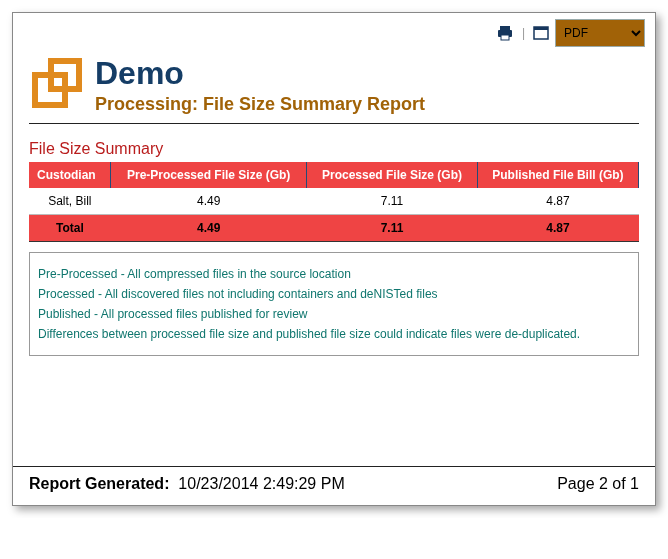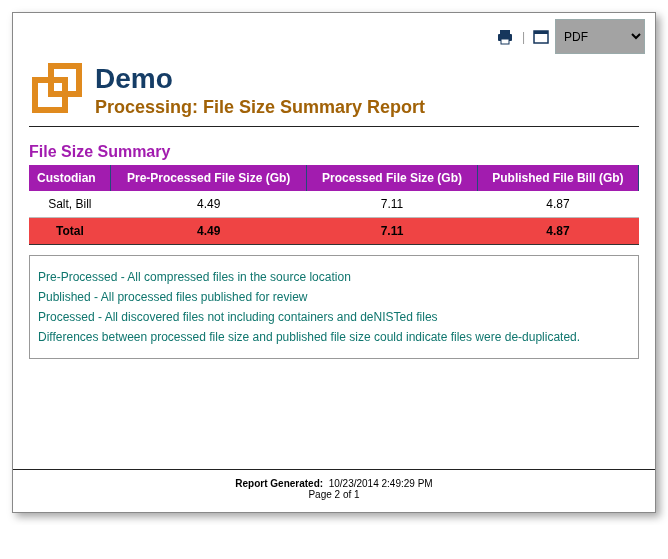--- a/index.html
+++ b/index.html
@@ -31,67 +31,67 @@
     display: inline-flex;
     align-items: center;
   }
   .tb-sep {
     color: #999;
     font-size: 12px;
     padding: 0 2px;
   }
   .export-select {
     border: 1px solid #9aa;
-    background: #a3a3a3;
-    font-size: 12px;
-    height: 35px;
+    background: #a16207;
+    font-size: 12px;
+    height: 28px;
     width: 90px;
     padding: 0 4px;
   }
   .header {
     display: flex;
     align-items: center;
     gap: 10px;
     padding: 4px 16px 8px 16px;
     position: relative;
   }
   .logo {
     flex: 0 0 auto;
   }
   .titles h1 {
     margin: 0;
-    font-size: 28px;
+    font-size: 32px;
     color: #153d66;
     font-weight: bold;
   }
   .titles .sub {
     margin: 2px 0 0 0;
     font-size: 18px;
     color: #a16207;
     font-weight: bold;
   }
   .hr {
     border: none;
     border-top: 1px solid #222;
     margin: 0 16px 10px 16px;
   }
   .section-title {
     font-size: 16px;
-    font-weight: bold;
-    color: #a21caf;
+    font-weight: normal;
+    color: #b91c1c;
     padding: 6px 16px 4px 16px;
   }
   .tbl {
     width: calc(100% - 32px);
     margin: 0 16px;
     border-collapse: collapse;
     font-size: 12px;
   }
   .tbl thead th {
-    background: #a21caf;
+    background: #ef4444;
     color: #fff;
     font-weight: bold;
     text-align: center;
     padding: 6px 8px;
     border-right: 1px solid #234c78;
   }
   .tbl thead th:first-child { text-align: left; }
   .tbl tbody td {
     padding: 6px 8px;
     border-bottom: 1px solid #bbb;
@@ -110,25 +110,24 @@
     padding: 8px 8px;
     font-size: 12px;
     color: #0f766e;
   }
   .notes p { margin: 6px 0; }
   .spacer { height: 110px; }
   .footer {
     display: flex;
     justify-content: space-between;
     align-items: center;
-    font-size: 10px;
+    font-size: 16px;
     padding: 8px 16px 12px 16px;
     border-top: 1px solid #222;
     margin: 0 0 0 0;
-    flex-direction: column;
   }
   .footer .left b { font-weight: bold; }
 </style>
 </head>
 <body>
 
 <div class="page">
 
   <div class="toolbar">
     <span class="tb-icon" title="Print">
@@ -186,22 +185,22 @@
         <td>Total</td>
         <td>4.49</td>
         <td>7.11</td>
         <td>4.87</td>
       </tr>
     </tbody>
   </table>
 
   <div class="notes">
     <p>Pre-Processed - All compressed files in the source location</p>
+    <p>Processed - All discovered files not including containers and deNISTed files</p>
     <p>Published - All processed files published for review</p>
-    <p>Processed - All discovered files not including containers and deNISTed files</p>
     <p>Differences between processed file size and published file size could indicate files were de-duplicated.</p>
   </div>
 
   <div class="spacer"></div>
 
   <div class="footer">
     <div class="left">
       <b>Report Generated:</b>
       &nbsp;<span>10/23/2014 2:49:29 PM</span>
     </div>

